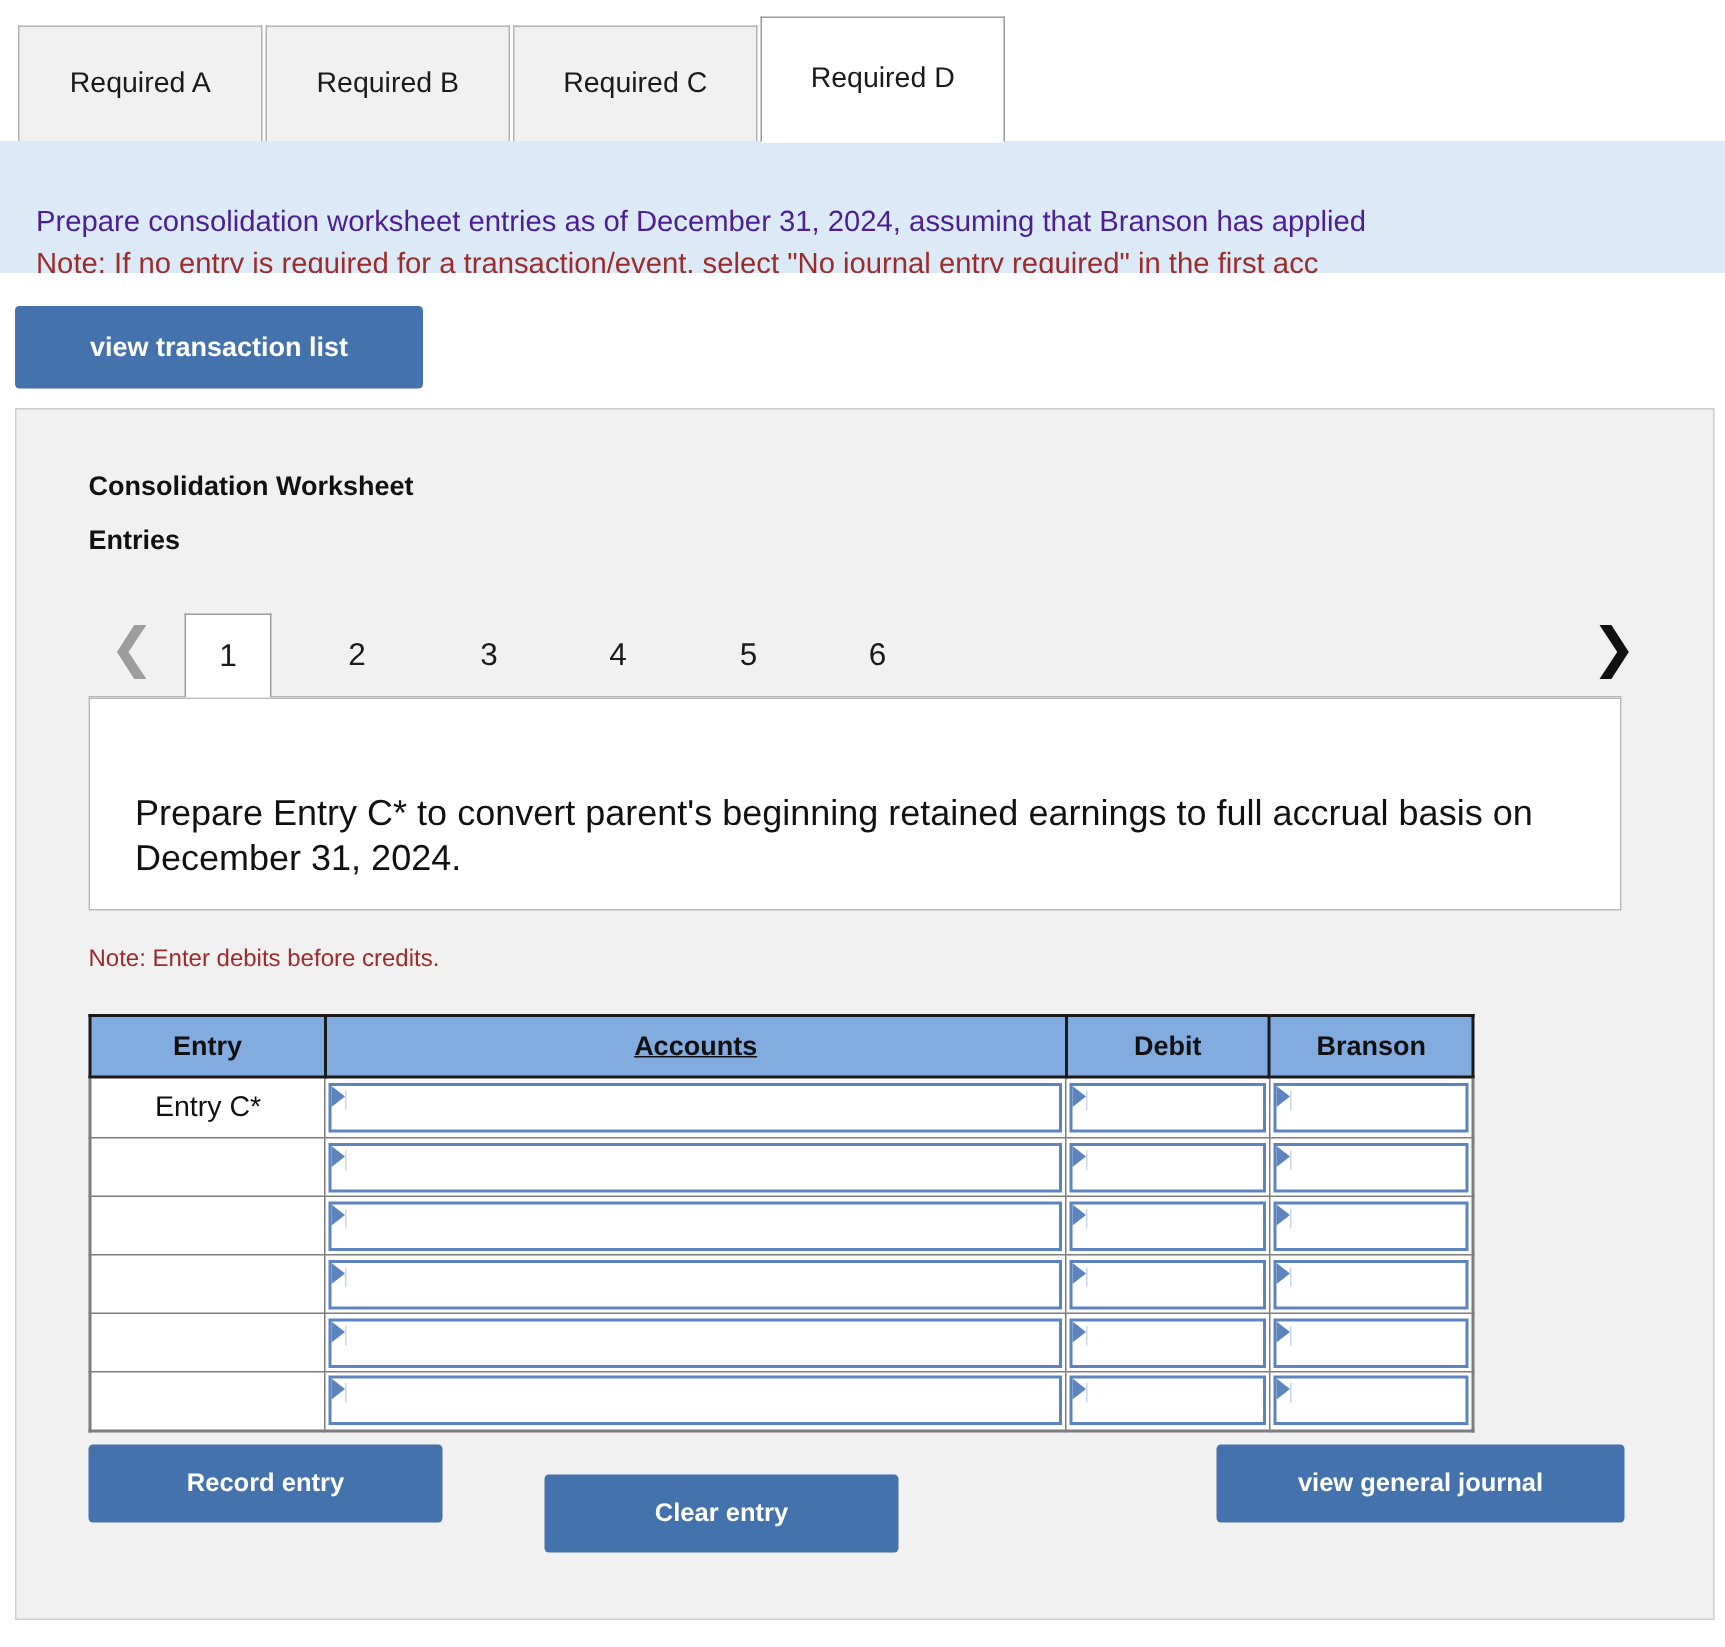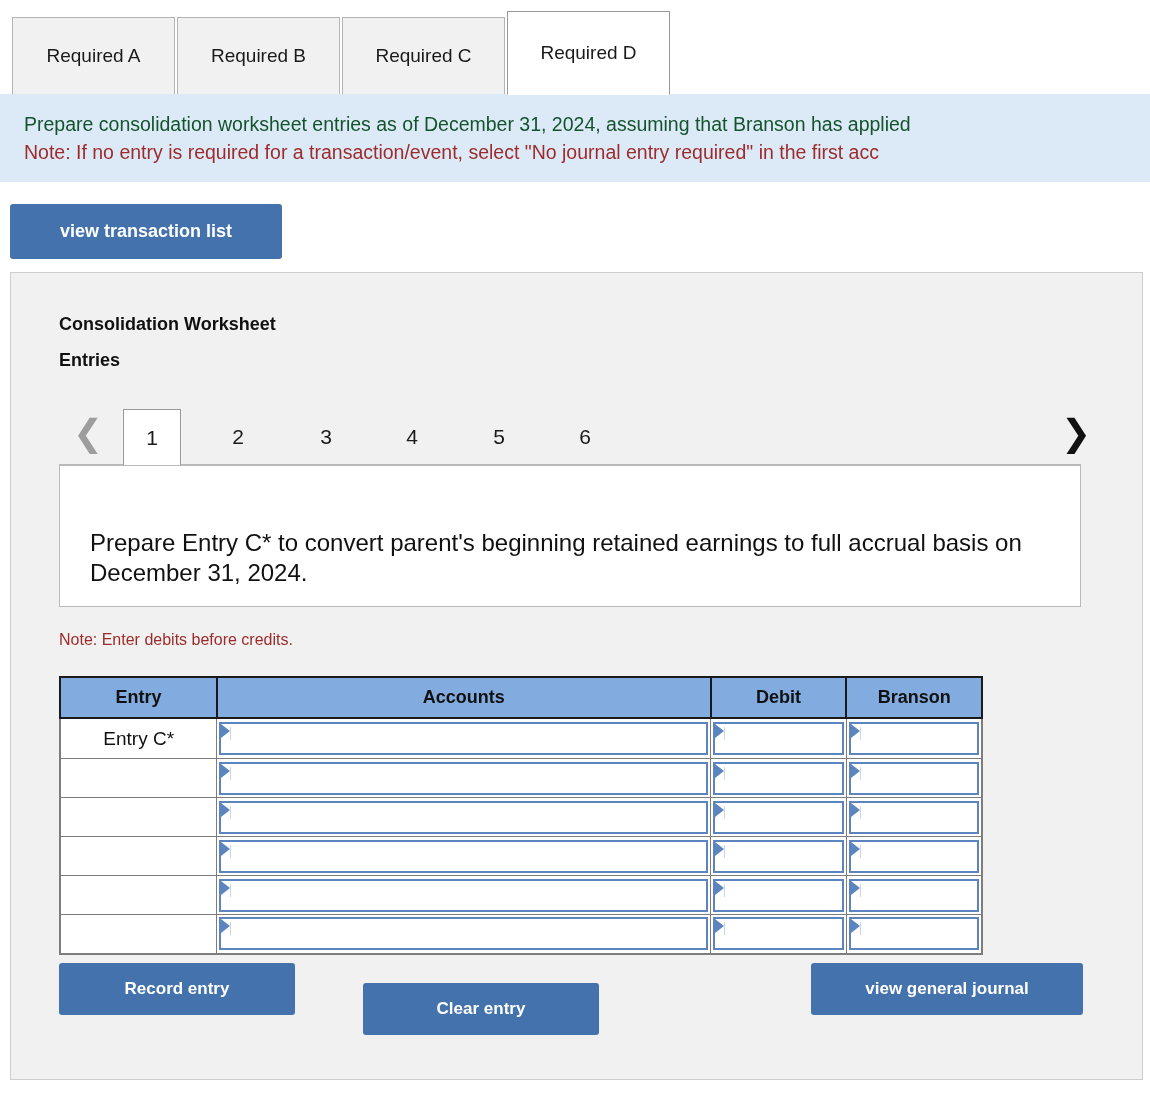--- a/index.html
+++ b/index.html
@@ -43,22 +43,22 @@
   
   .banner {
     position: absolute; left: 0; top: 94px;
     width: 1150px; height: 88px;
     background: #dceaf7;
     padding: 16px 0 0 24px;
     overflow: hidden;
     white-space: nowrap;
   }
   .banner-line1 {
-    font-size: 19.5px; color: #14532d;
-    line-height: 28px; white-space: nowrap;
+    font-size: 19.5px; color: #4c1d95;
+    line-height: 28px; white-space: nowrap; margin-top: 24px;
   }
   .banner-line2 {
     font-size: 19.5px; color: #9e2b2b;
     line-height: 28px; white-space: nowrap;
   }
 
   
   .btn-blue {
     background: #4472ac;
     color: #ffffff;
@@ -156,21 +156,21 @@
     height: 41px;
     text-align: center;
   }
   .jtable td {
     border: 1px solid #7d7d7d;
     background: #ffffff;
     padding: 0;
     height: 39px;
   }
   .col-entry { width: 148px; }
-  .col-accounts { width: 466px; }
+  .col-accounts { width: 466px; text-decoration: underline; }
   .col-debit { width: 128px; }
   .col-credit { width: 128px; }
 
   .entry-cell {
     text-align: center;
     font-size: 19px;
     color: #111111;
     line-height: 39px;
   }
 

